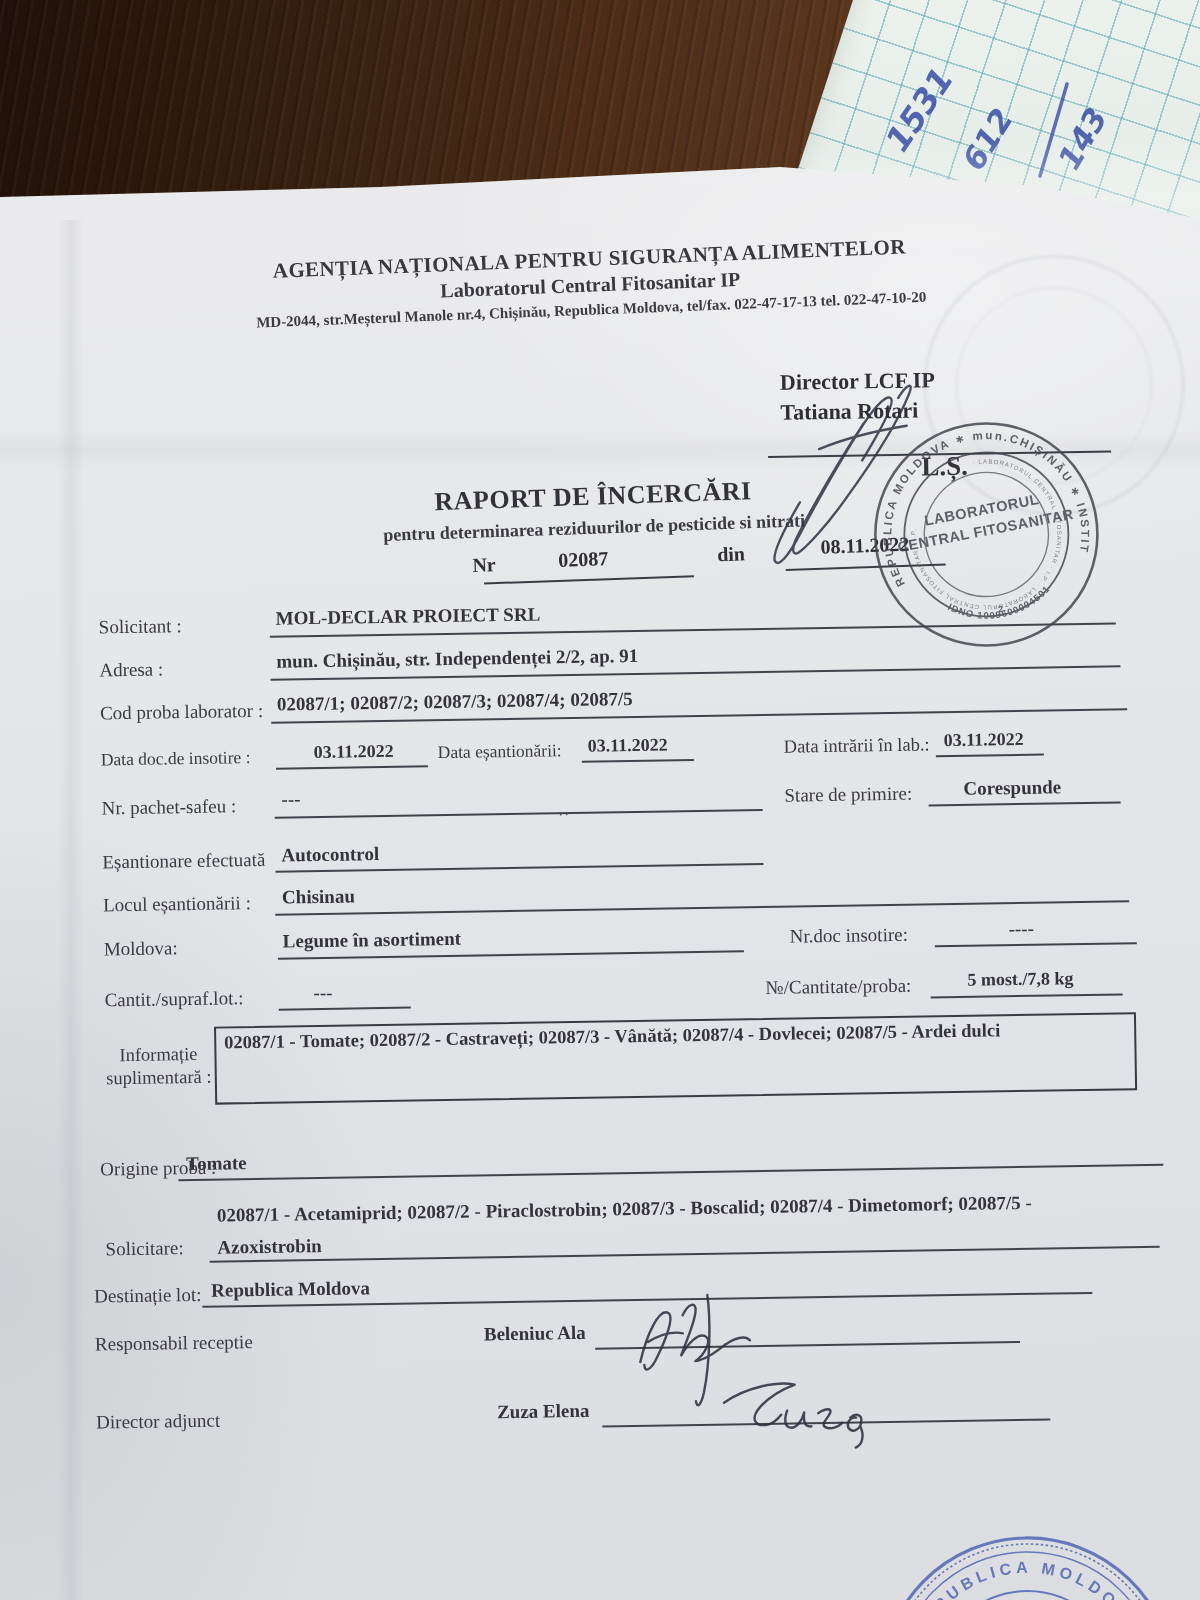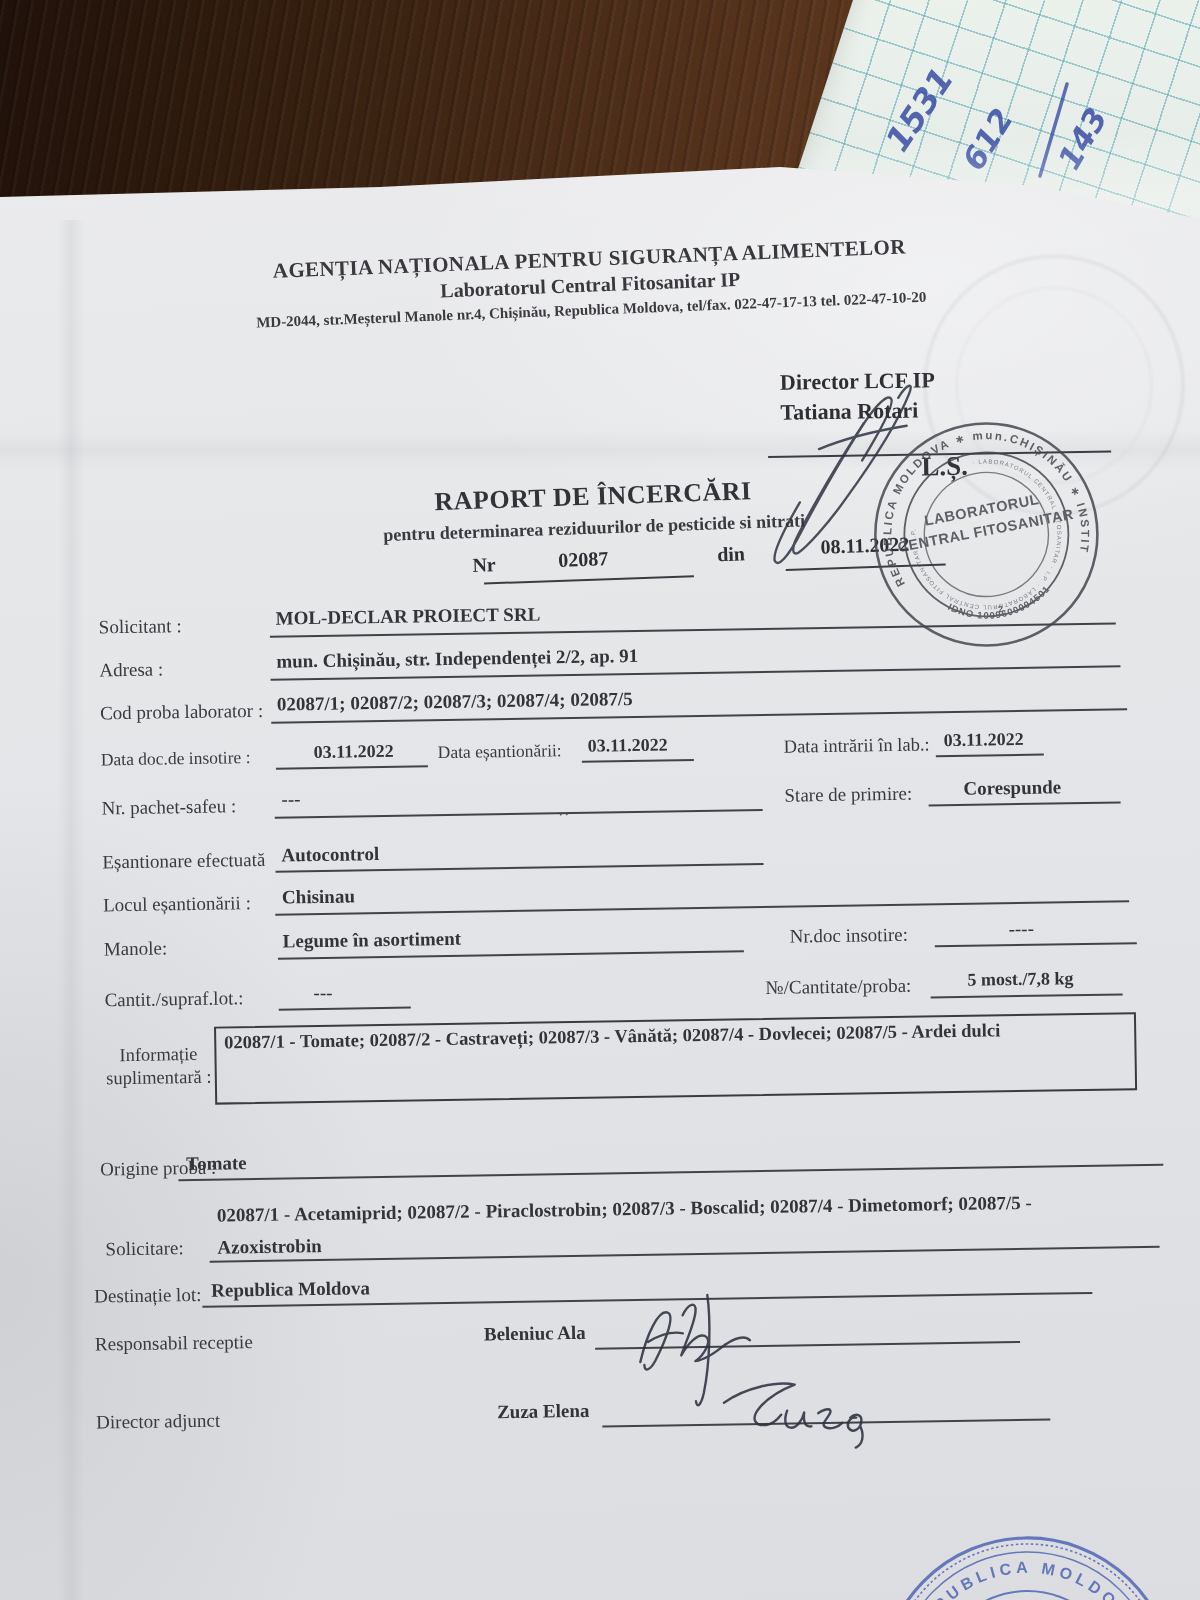--- a/index.html
+++ b/index.html
@@ -163,21 +163,21 @@
     <div class="mark" style="left:560px; top:810px;">..</div>
 
     <div class="lbl" style="left:103px; top:853px;">Eșantionare efectuată</div>
     <div class="val" style="left:282px; top:849px;">Autocontrol</div>
     <div class="ul" style="left:276px; top:875px; width:488px;"></div>
 
     <div class="lbl" style="left:103px; top:896px;">Locul eșantionării :</div>
     <div class="val" style="left:282px; top:891px;">Chisinau</div>
     <div class="ul" style="left:275px; top:918px; width:854px;"></div>
 
-    <div class="lbl" style="left:103px; top:940px;">Manole:</div>
+    <div class="lbl" style="left:103px; top:940px;">Moldova:</div>
     <div class="val" style="left:282px; top:935px;">Legume în asortiment</div>
     <div class="ul" style="left:277px; top:962px; width:466px;"></div>
 
     <div class="lbl" style="left:789px; top:938px;">Nr.doc insotire:</div>
     <div class="val" style="left:1008px; top:934px;">----</div>
     <div class="ul" style="left:934px; top:960px; width:202px;"></div>
 
     <div class="lbl" style="left:103px; top:991px;">Cantit./supraf.lot.:</div>
     <div class="val" style="left:312px; top:987px;">---</div>
     <div class="ul" style="left:277px; top:1013px; width:132px;"></div>

